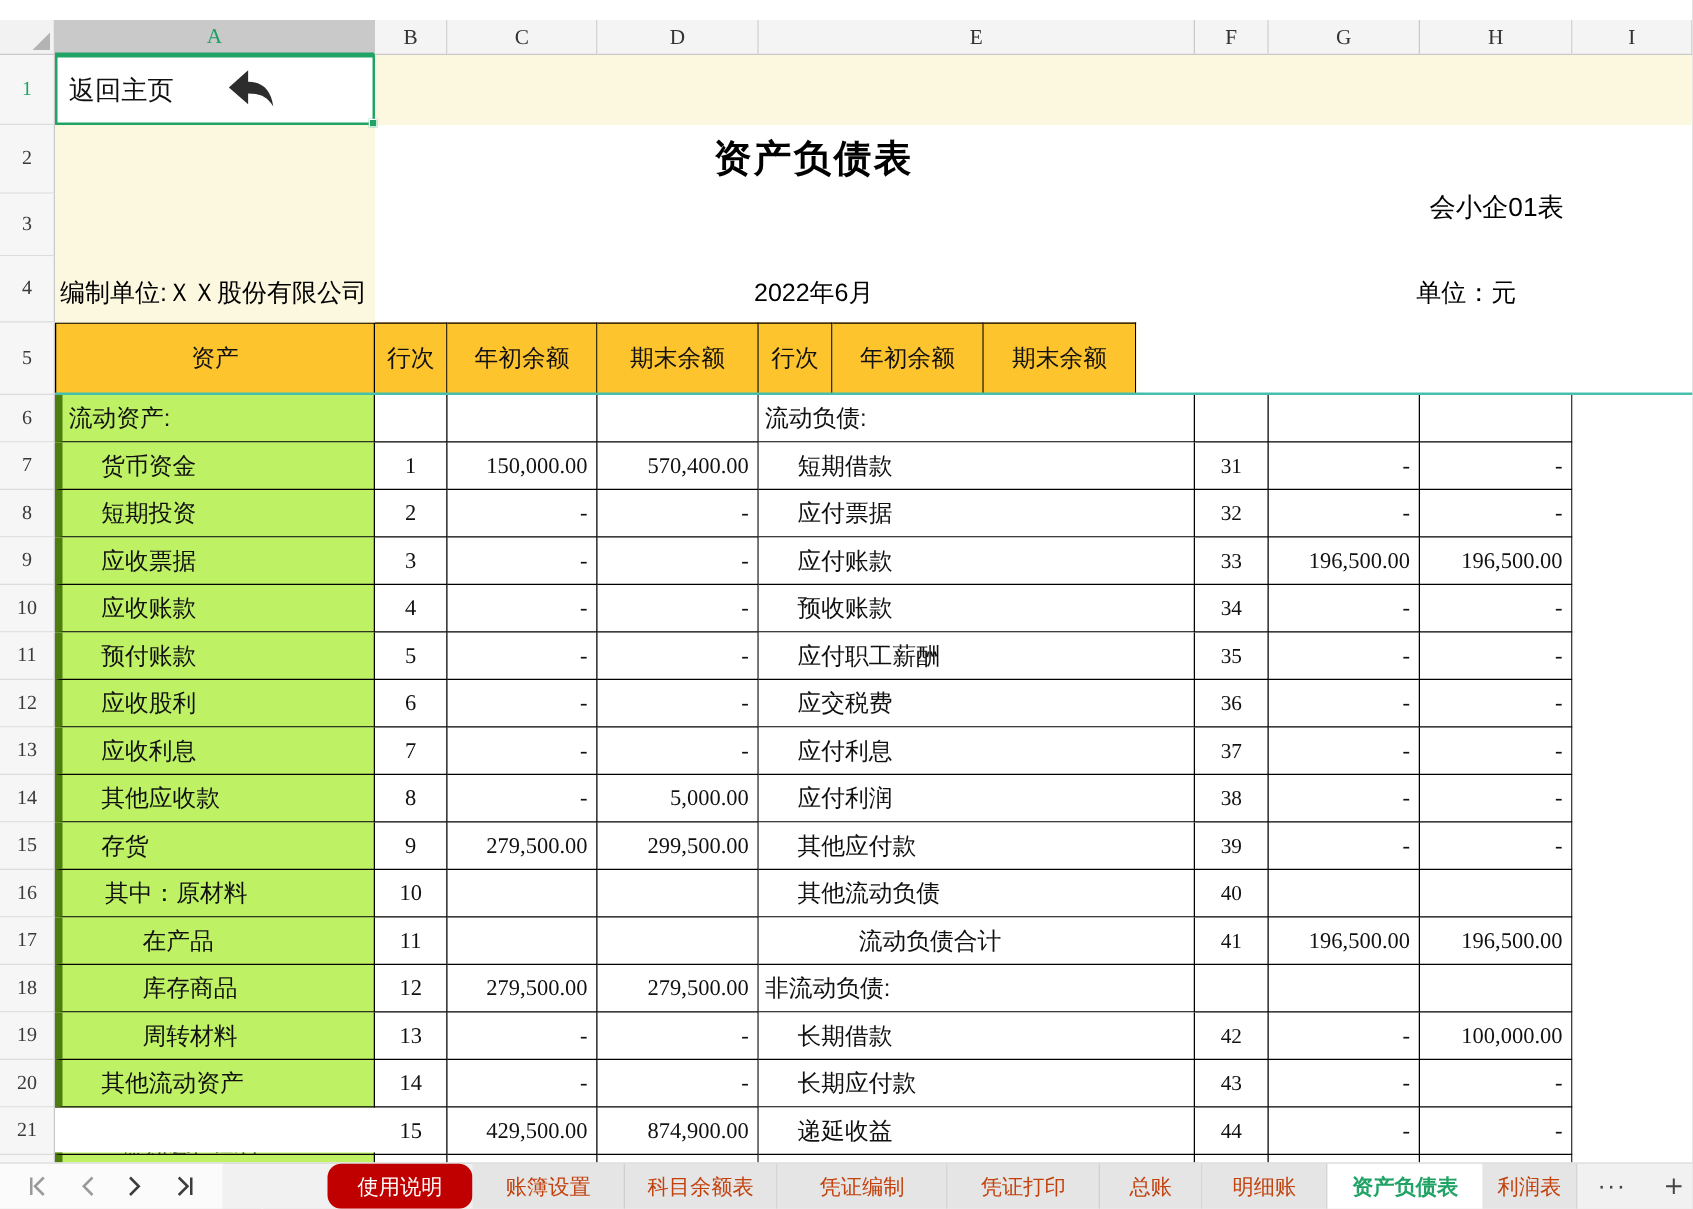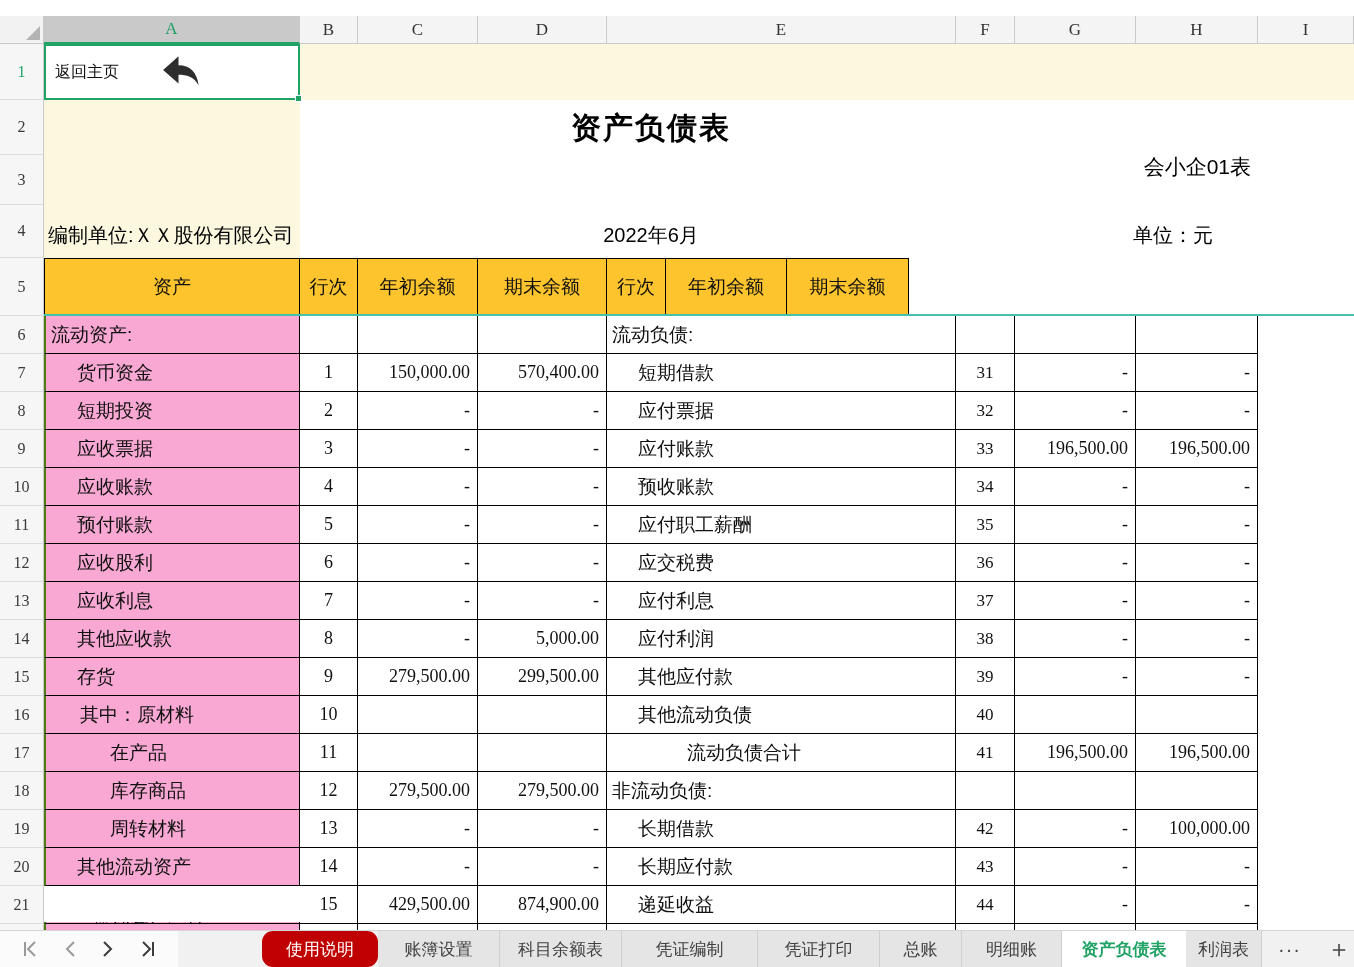--- a/index.html
+++ b/index.html
@@ -20,21 +20,21 @@
   
   .rowsarea{ position:absolute; top:44px; left:0; width:1354px;}
   .gut{ width:44px; flex:0 0 44px; background:#F6F6F6; border-right:1px solid #C9C9C9; border-bottom:1px solid #DCDCDC;
     display:flex; align-items:center; justify-content:center;
     font-family:"Liberation Serif", serif; font-size:16px; color:#3a3a3a;}
   .gut.cur{ color:#21A366; }
   
   .row1{ display:flex; height:56px; }
   .a1cell{ position:relative; width:256px; flex:0 0 256px; background:#fff;
     border:2px solid #21A366; display:flex; align-items:center; padding-left:9px;
-    font-size:16px; color:#111;}
+    font-size:21px; color:#111;}
   .a1cell .handle{ position:absolute; right:-4px; bottom:-4px; width:7px; height:7px;
     background:#21A366; border:1px solid #fff; z-index:6;}
   .a1cell svg{ margin-left:42px; }
   .row1band{ flex:1; background:#FBF8DF; }
   
   .hzone{ position:relative; height:158px; }
   .hzone .gutcol{ position:absolute; left:0; top:0; width:44px; height:158px;}
   .hzone .gutcol .gut{ width:44px; display:flex;}
   .g2{ height:55px;} .g3{ height:50px;} .g4{ height:53px;}
   .paleA{ position:absolute; left:44px; top:0; width:256px; height:158px; background:#FBF8DF;}
@@ -48,40 +48,40 @@
   
   .hrow{ display:flex; height:58px; }
   .hrow .gut{ border-bottom:1px solid #DCDCDC; }
   .hc{ background:#FEC42D; border-top:1px solid #000; border-right:1px solid #000; border-bottom:1px solid #000;
     display:flex; align-items:center; justify-content:center; font-size:19px; color:#111; text-align:center;}
   .hc.first{ border-left:1px solid #000; }
   
   .srow{ display:flex; height:38px; }
   .cell{ border-right:1px solid #000; border-bottom:1px solid #000;
     display:flex; align-items:center; font-size:19px; color:#111; overflow:hidden; white-space:nowrap;}
-  .ca{ width:256px; flex:0 0 256px; background:#f9a8d4; border-left:2px solid #4d7c0f;}
+  .ca{ width:256px; flex:0 0 256px; background:#bef264; border-left:6px solid #4d7c0f;}
   .cb{ width:58px;  flex:0 0 58px;  justify-content:center; font-family:"Liberation Serif", serif; font-size:18px;}
   .cc{ width:120px; flex:0 0 120px; justify-content:flex-end; padding-right:7px; font-family:"Liberation Serif", serif; font-size:18px;}
   .cd{ width:129px; flex:0 0 129px; justify-content:flex-end; padding-right:7px; font-family:"Liberation Serif", serif; font-size:18px;}
   .ce{ width:349px; flex:0 0 349px; background:#fff;}
   .cf{ width:59px;  flex:0 0 59px;  justify-content:center; font-family:"Liberation Serif", serif; font-size:17px;}
   .cg{ width:121px; flex:0 0 121px; justify-content:flex-end; padding-right:7px; font-family:"Liberation Serif", serif; font-size:18px;}
   .ch{ width:122px; flex:0 0 122px; justify-content:flex-end; padding-right:7px; font-family:"Liberation Serif", serif; font-size:18px;}
   .ci{ width:96px;  flex:0 0 96px;  border:none; background:#fff;}
   .ind0{ padding-left:5px;} .ind1{ padding-left:31px;} .ind2{ padding-left:34px;}
   .ind3{ padding-left:46px;margin-top:36px;} .ind4{ padding-left:64px;} .ind5{ padding-left:80px;}
   .partialwrap{ height:6px; overflow:hidden; }
   
   .tealline{ position:absolute; top:314px; left:44px; width:1310px; height:2px; background:#45BFAE; z-index:5;}
   
   .tabbar{ position:absolute; left:0; bottom:0; width:1354px; height:37px; background:#F1F1F1;
     display:flex; align-items:stretch; border-top:1px solid #D5D5D5;}
   .navs{ width:178px; flex:0 0 178px; display:flex; align-items:center; justify-content:space-evenly; background:#FBFBFB;}
   .navbtn{ display:flex; align-items:center; }
-  .tab{ display:flex; align-items:center; justify-content:center; font-size:17px; color:#404040;
+  .tab{ display:flex; align-items:center; justify-content:center; font-size:17px; color:#c2410c;
     background:#E5E5E5; border-right:1px solid #D0D0D0; cursor:default;}
   .tab.red{ background:#E8232A; color:#fff; border-right:none;}
   .tab.darkred{ background:#C00000; color:#fff; border-right:none;}
   .tab.active{ background:#fff; color:#21A366; font-weight:bold; border-right:none;}
   .tabfill{ flex:1; background:#F1F1F1; display:flex; align-items:center; gap:26px; padding-left:16px;}
   .moreicon{ font-size:20px; color:#444; letter-spacing:1px;}
   .addicon{ font-size:24px; color:#444; font-weight:300; line-height:1;}
 </style>
 </head>
 <body>

